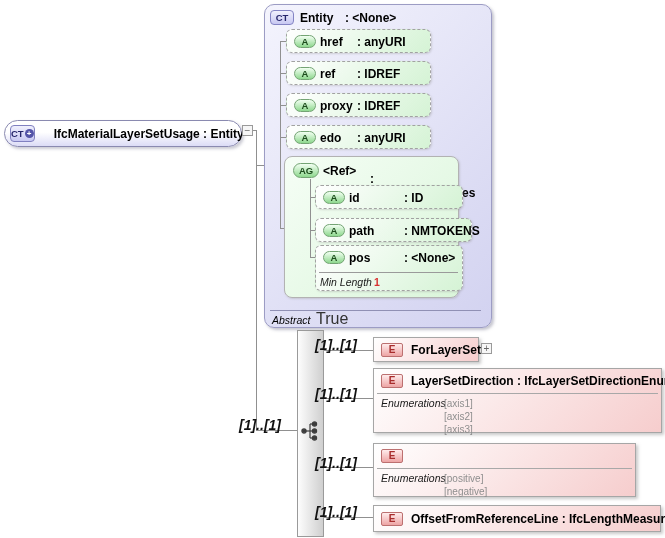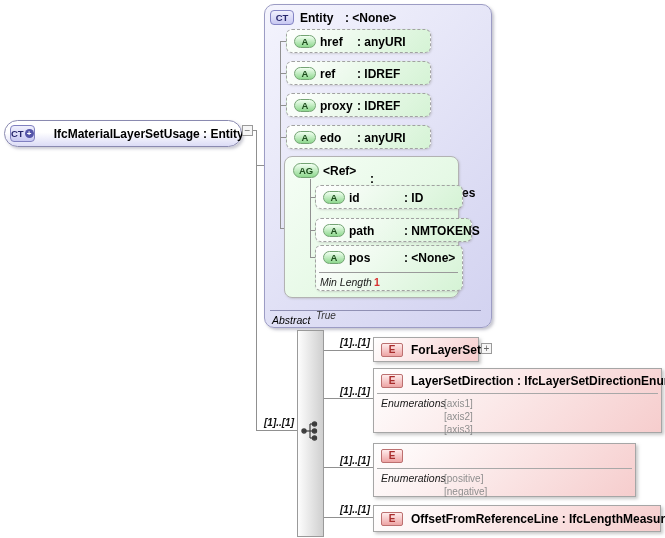--- a/index.html
+++ b/index.html
@@ -81,21 +81,21 @@
   .ag-name{position:absolute;left:38px;top:7px;font-size:12px;font-weight:bold;}
   .ag-type{position:absolute;left:85px;top:15px;font-size:12px;font-weight:bold;}
   .ag-box .attr-name{left:33px;}
   .ag-box .attr-type{left:88px;}
 
   .facet-sep{position:absolute;height:1px;background:#9a9a9a;}
   .facet-label{font-size:10.5px;font-style:italic;color:#1a1a1a;white-space:nowrap;text-align:center;}
   .facet-value-red{font-size:10.5px;color:#d83030;font-weight:bold;}
   .abstract-sep{position:absolute;left:5px;top:305px;width:211px;height:1px;background:#9090b4;}
   .abstract-label{position:absolute;left:7px;top:309px;font-size:10.5px;font-style:italic;}
-  .abstract-value{position:absolute;left:51px;top:305px;font-size:10px;color:#333;font-style:italic;}
+  .abstract-value{position:absolute;left:51px;top:305px;font-size:16px;color:#333;}
 
   
   .seq-bar{
     position:absolute;left:297px;top:330px;width:27px;height:207px;box-sizing:border-box;
     border:1px solid #9a9a9a;
     background:linear-gradient(to right,#fdfdfd,#cfcfcf);
   }
   .seq-icon{position:absolute;left:301px;top:420px;}
 
   
@@ -112,22 +112,22 @@
     background:linear-gradient(#ffecec,#eda4a4);
     font-size:10px;font-weight:bold;color:#a82c2c;text-align:center;line-height:12px;
   }
   .e-label{font-size:12px;font-weight:bold;white-space:nowrap;}
   .e-sep{height:1px;background:#a8a8a8;margin:0 3px;}
   .facet-area{display:flex;padding:3px 0 0 7px;}
   .facet-area .facet-label{width:63px;flex:0 0 auto;}
   .enum-values{font-size:10px;color:#8e8e8e;line-height:13px;white-space:nowrap;}
 
   .cardinality{
-    position:absolute;width:55px;text-align:right;
-    font-size:10px;font-weight:bold;font-style:italic;color:#111;white-space:nowrap;
+    position:absolute;width:55px;text-align:left;
+    font-size:14px;font-weight:bold;font-style:italic;color:#111;white-space:nowrap;
   }
 </style>
 </head>
 <body>
 
 <div class="canvas">
 
   <div class="cline" style="left:252px;top:130px;width:5px;height:1px"></div>
   <div class="cline" style="left:256px;top:130px;width:1px;height:301px"></div>
   <div class="cline" style="left:256px;top:165px;width:9px;height:1px"></div>

